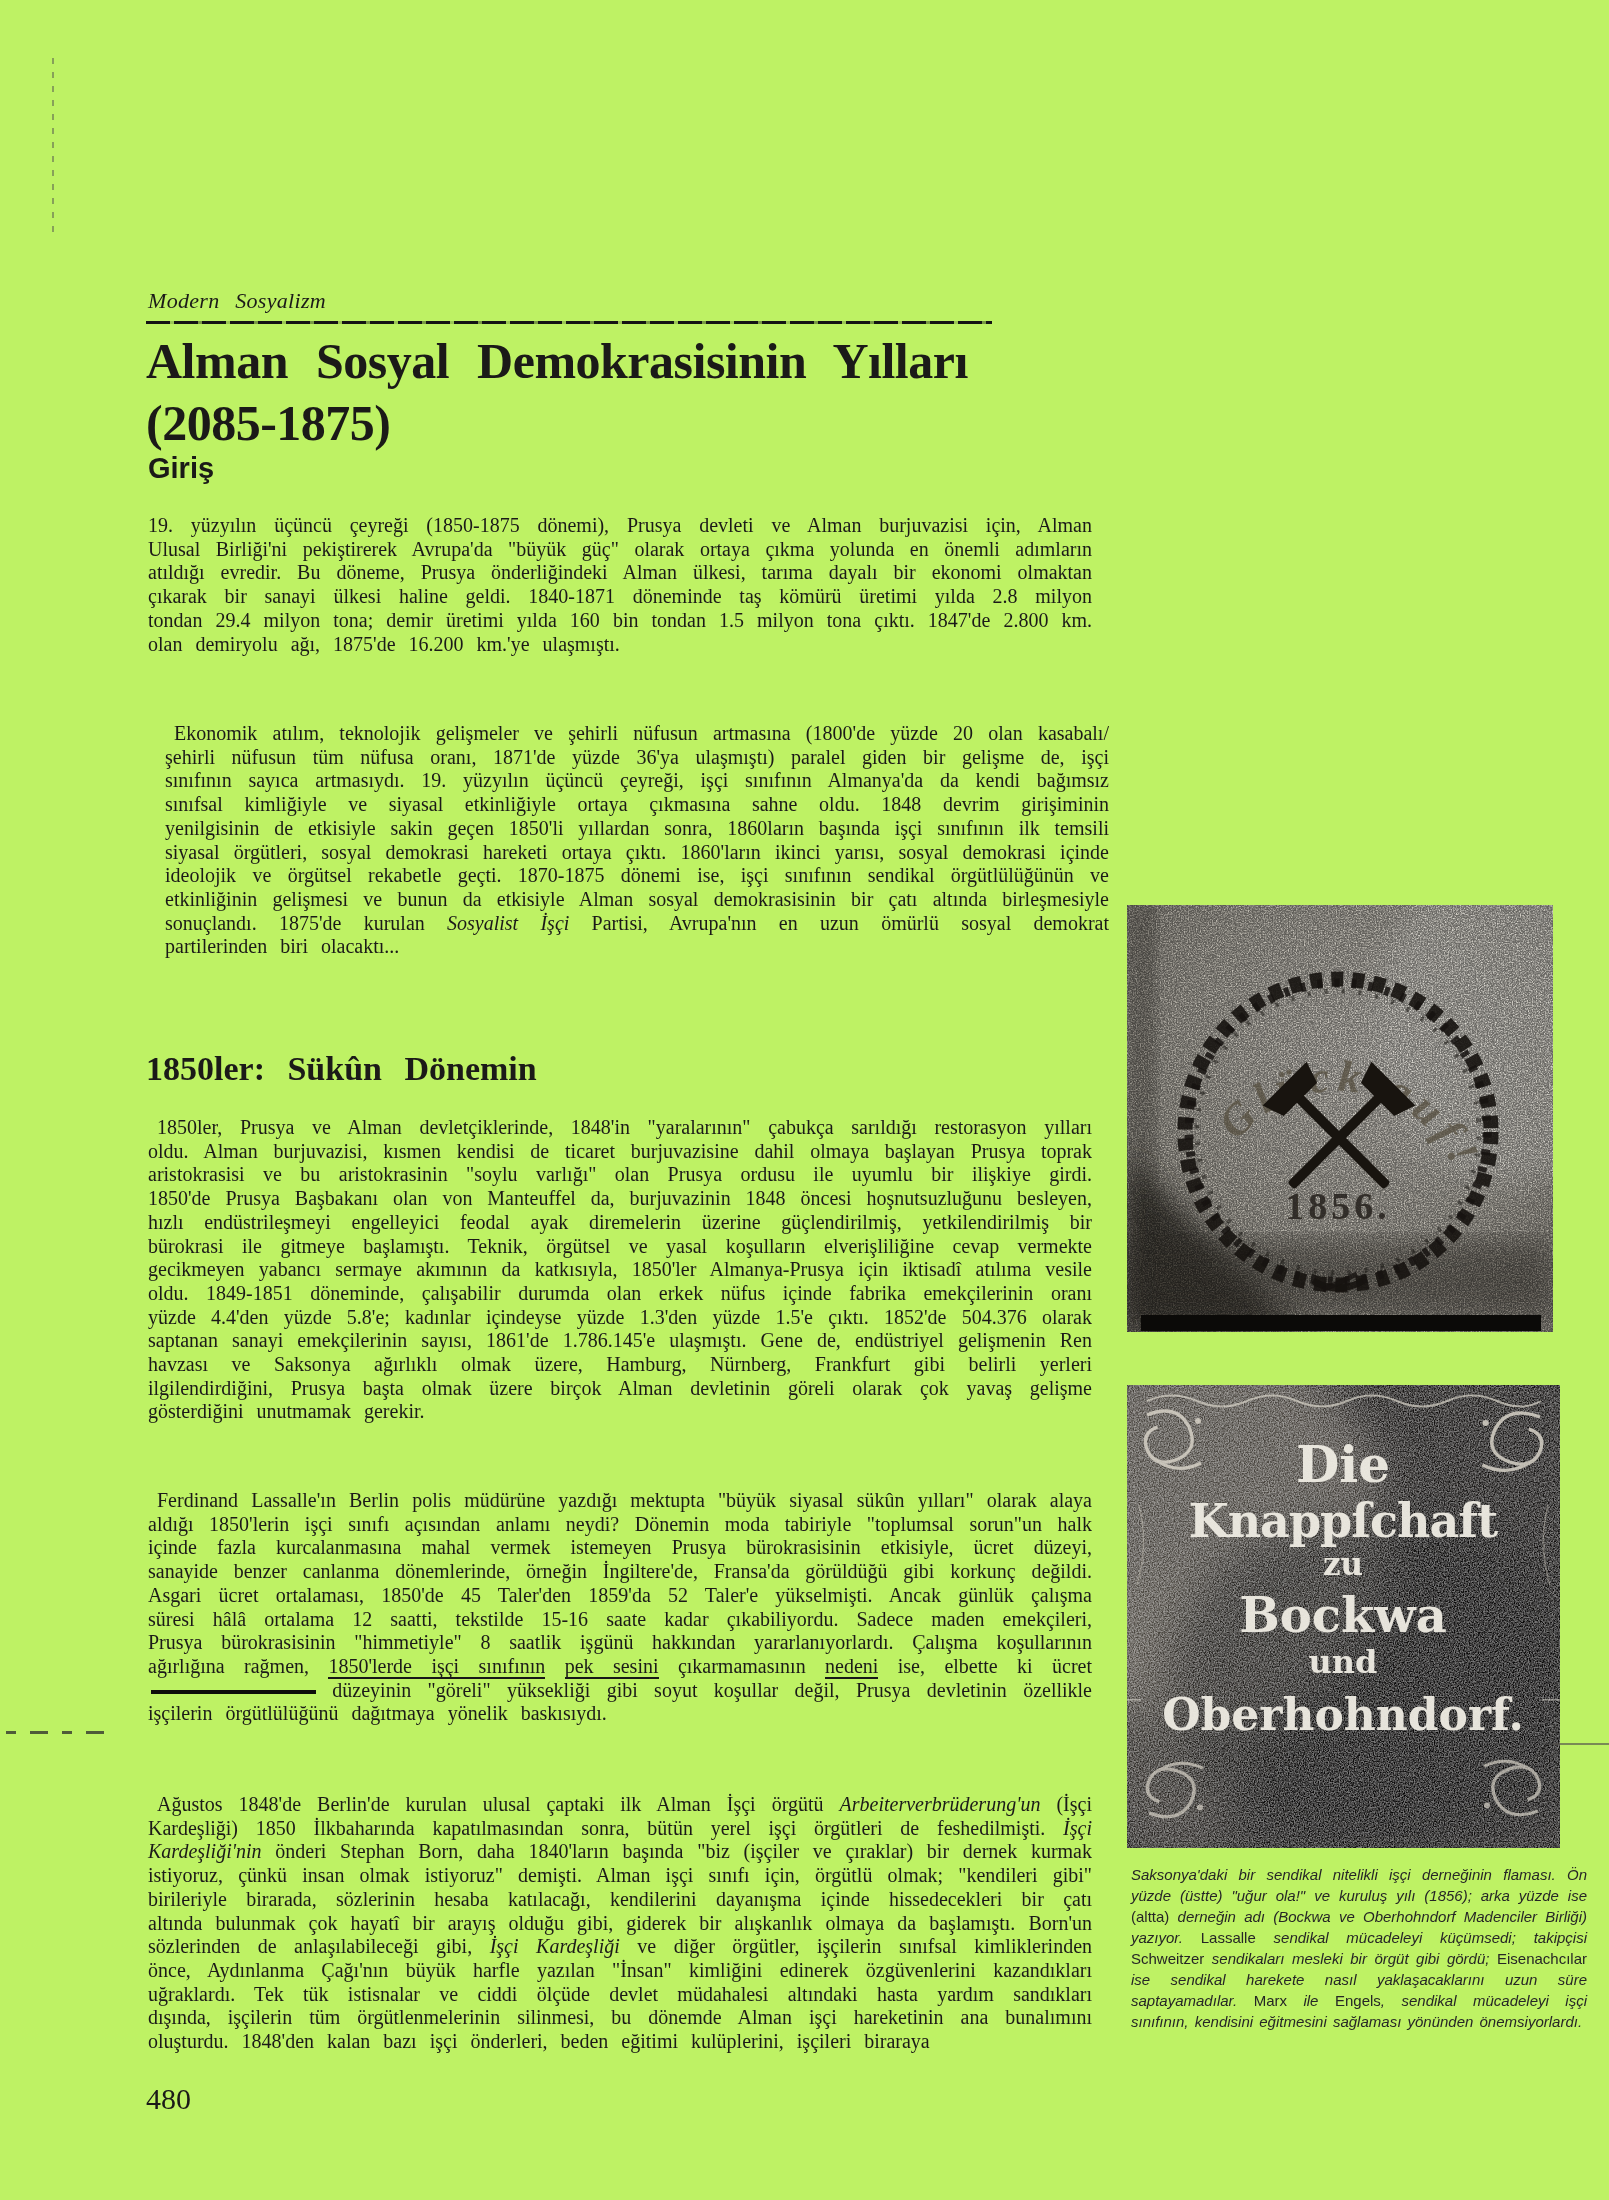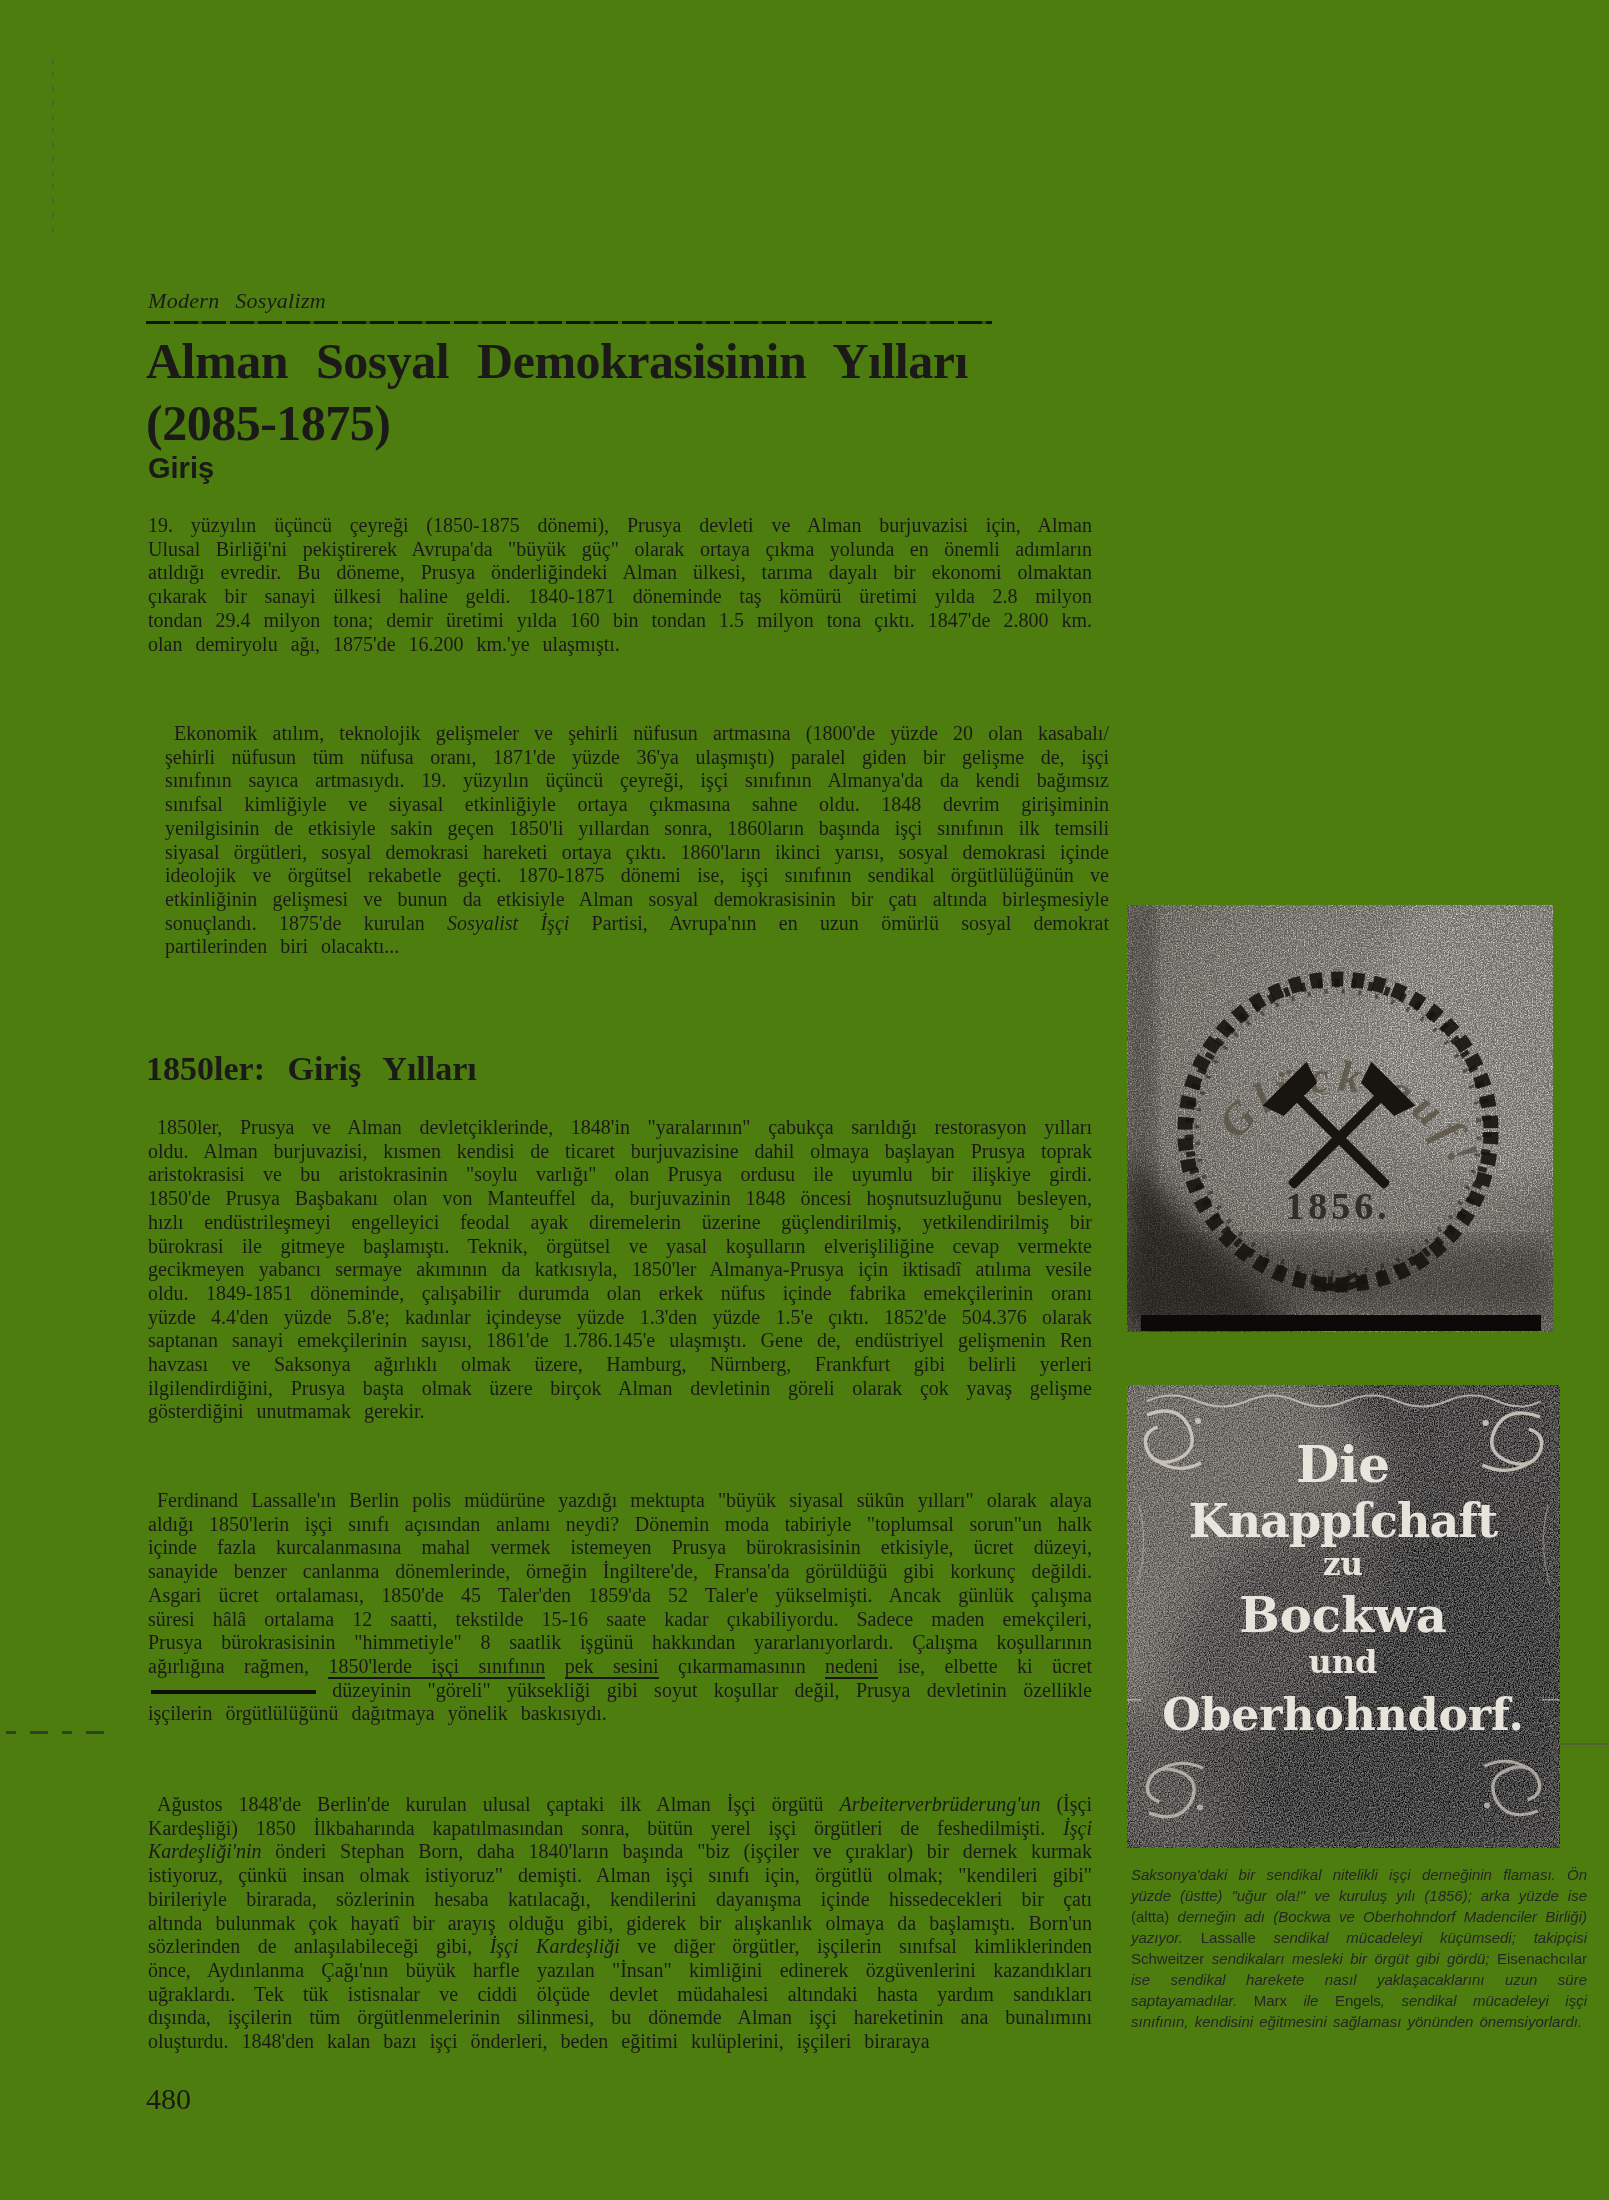--- a/index.html
+++ b/index.html
@@ -1,19 +1,19 @@
 <!DOCTYPE html>
 <html><head>
 <meta charset="utf-8">
 <style>
   html,body{margin:0;padding:0;background:#e8e6e0;}
   .page{
     position:relative;
     width:1609px;height:2200px;
-    background:#4d7c0f;
+    background:#bef264;
     font-family:"Liberation Serif", serif;
     color:#1b1a18;
     overflow:hidden;
   }
   .block{position:absolute;margin:0;}
   .running-header{
     left:148px;top:288px;
     font-style:italic;font-size:22px;word-spacing:10px;letter-spacing:.3px;
   }
   .rule{
@@ -84,21 +84,21 @@
   <h1 class="block title">
     <span class="tline">Alman Sosyal Demokrasisinin Yılları</span>
     <span class="tline">(2085-1875)</span>
   </h1>
 
   <h3 class="block giris">Giriş</h3>
 
   <p class="block para" id="p1"><span>19. yüzyılın üçüncü çeyreği (1850-1875 dönemi), Prusya devleti ve Alman burjuvazisi için, Alman Ulusal Birliği'ni pekiştirerek Avrupa'da "büyük güç" olarak ortaya çıkma yolunda en önemli adımların atıldığı evredir. Bu döneme, Prusya önderliğindeki Alman ülkesi, tarıma dayalı bir ekonomi olmaktan çıkarak bir sanayi ülkesi haline geldi. 1840-1871 döneminde taş kömürü üretimi yılda 2.8 milyon tondan 29.4 milyon tona; demir üretimi yılda 160 bin tondan 1.5 milyon tona çıktı. 1847'de 2.800 km. olan demiryolu ağı, 1875'de 16.200 km.'ye ulaşmıştı.</span></p>
   <p class="block para indent" id="p2"><span>Ekonomik atılım, teknolojik gelişmeler ve şehirli nüfusun artmasına (1800'de yüzde 20 olan kasabalı/şehirli nüfusun tüm nüfusa oranı, 1871'de yüzde 36'ya ulaşmıştı) paralel giden bir gelişme de, işçi sınıfının sayıca artmasıydı. 19. yüzyılın üçüncü çeyreği, işçi sınıfının Almanya'da da kendi bağımsız sınıfsal kimliğiyle ve siyasal etkinliğiyle ortaya çıkmasına sahne oldu. 1848 devrim girişiminin yenilgisinin de etkisiyle sakin geçen 1850'li yıllardan sonra, 1860ların başında işçi sınıfının ilk temsili siyasal örgütleri, sosyal demokrasi hareketi ortaya çıktı. 1860'ların ikinci yarısı, sosyal demokrasi içinde ideolojik ve örgütsel rekabetle geçti. 1870-1875 dönemi ise, işçi sınıfının sendikal örgütlülüğünün ve etkinliğinin gelişmesi ve bunun da etkisiyle Alman sosyal demokrasisinin bir çatı altında birleşmesiyle sonuçlandı. 1875'de kurulan </span><span class="it">Sosyalist İşçi</span><span> Partisi, Avrupa'nın en uzun ömürlü sosyal demokrat partilerinden biri olacaktı...</span></p>
 
-  <h2 class="block h2">1850ler: Giriş Yılları</h2>
+  <h2 class="block h2">1850ler: Sükûn Dönemin</h2>
 
   <p class="block para indent" id="p3"><span>1850ler, Prusya ve Alman devletçiklerinde, 1848'in "yaralarının" çabukça sarıldığı restorasyon yılları oldu. Alman burjuvazisi, kısmen kendisi de ticaret burjuvazisine dahil olmaya başlayan Prusya toprak aristokrasisi ve bu aristokrasinin "soylu varlığı" olan Prusya ordusu ile uyumlu bir ilişkiye girdi. 1850'de Prusya Başbakanı olan von Manteuffel da, burjuvazinin 1848 öncesi hoşnutsuzluğunu besleyen, hızlı endüstrileşmeyi engelleyici feodal ayak diremelerin üzerine güçlendirilmiş, yetkilendirilmiş bir bürokrasi ile gitmeye başlamıştı. Teknik, örgütsel ve yasal koşulların elverişliliğine cevap vermekte gecikmeyen yabancı sermaye akımının da katkısıyla, 1850'ler Almanya-Prusya için iktisadî atılıma vesile oldu. 1849-1851 döneminde, çalışabilir durumda olan erkek nüfus içinde fabrika emekçilerinin oranı yüzde 4.4'den yüzde 5.8'e; kadınlar içindeyse yüzde 1.3'den yüzde 1.5'e çıktı. 1852'de 504.376 olarak saptanan sanayi emekçilerinin sayısı, 1861'de 1.786.145'e ulaşmıştı. Gene de, endüstriyel gelişmenin Ren havzası ve Saksonya ağırlıklı olmak üzere, Hamburg, Nürnberg, Frankfurt gibi belirli yerleri ilgilendirdiğini, Prusya başta olmak üzere birçok Alman devletinin göreli olarak çok yavaş gelişme gösterdiğini unutmamak gerekir.</span></p>
   <p class="block para indent" id="p4"><span>Ferdinand Lassalle'ın Berlin polis müdürüne yazdığı mektupta "büyük siyasal sükûn yılları" olarak alaya aldığı 1850'lerin işçi sınıfı açısından anlamı neydi? Dönemin moda tabiriyle "toplumsal sorun"un halk içinde fazla kurcalanmasına mahal vermek istemeyen Prusya bürokrasisinin etkisiyle, ücret düzeyi, sanayide benzer canlanma dönemlerinde, örneğin İngiltere'de, Fransa'da görüldüğü gibi korkunç değildi. Asgari ücret ortalaması, 1850'de 45 Taler'den 1859'da 52 Taler'e yükselmişti. Ancak günlük çalışma süresi hâlâ ortalama 12 saatti, tekstilde 15-16 saate kadar çıkabiliyordu. Sadece maden emekçileri, Prusya bürokrasisinin "himmetiyle" 8 saatlik işgünü hakkından yararlanıyorlardı. Çalışma koşullarının ağırlığına rağmen, </span><span class="u-art">1850'lerde işçi sınıfının</span><span> </span><span class="u-art">pek sesini</span><span> çıkarmamasının </span><span class="u-art">nedeni</span><span> ise, elbette ki ücret</span><span class="trail-line"></span><span> düzeyinin "göreli" yüksekliği gibi soyut koşullar değil, Prusya devletinin özellikle işçilerin örgütlülüğünü dağıtmaya yönelik baskısıydı.</span></p>
   <p class="block para indent" id="p5"><span>Ağustos 1848'de Berlin'de kurulan ulusal çaptaki ilk Alman İşçi örgütü </span><span class="it">Arbeiterverbrüderung'un</span><span> (İşçi Kardeşliği) 1850 İlkbaharında kapatılmasından sonra, bütün yerel işçi örgütleri de feshedilmişti. </span><span class="it">İşçi Kardeşliği'nin</span><span> önderi Stephan Born, daha 1840'ların başında "biz (işçiler ve çıraklar) bir dernek kurmak istiyoruz, çünkü insan olmak istiyoruz" demişti. Alman işçi sınıfı için, örgütlü olmak; "kendileri gibi" birileriyle birarada, sözlerinin hesaba katılacağı, kendilerini dayanışma içinde hissedecekleri bir çatı altında bulunmak çok hayatî bir arayış olduğu gibi, giderek bir alışkanlık olmaya da başlamıştı. Born'un sözlerinden de anlaşılabileceği gibi, </span><span class="it">İşçi Kardeşliği</span><span> ve diğer örgütler, işçilerin sınıfsal kimliklerinden önce, Aydınlanma Çağı'nın büyük harfle yazılan "İnsan" kimliğini edinerek özgüvenlerini kazandıkları uğraklardı. Tek tük istisnalar ve ciddi ölçüde devlet müdahalesi altındaki hasta yardım sandıkları dışında, işçilerin tüm örgütlenmelerinin silinmesi, bu dönemde Alman işçi hareketinin ana bunalımını oluşturdu. 1848'den kalan bazı işçi önderleri, beden eğitimi kulüplerini, işçileri biraraya</span></p>
 
   <div class="block pagenum">480</div>
 
   <svg class="block fig1" viewBox="0 0 426 427" role="img">
     <defs>
       <radialGradient id="rg1" cx="55%" cy="38%" r="80%">

